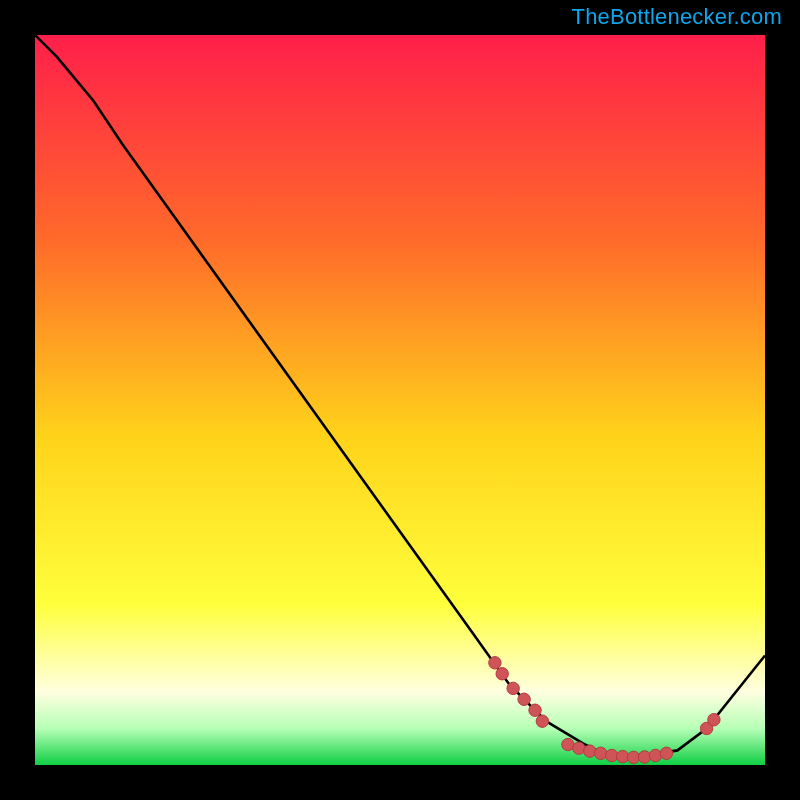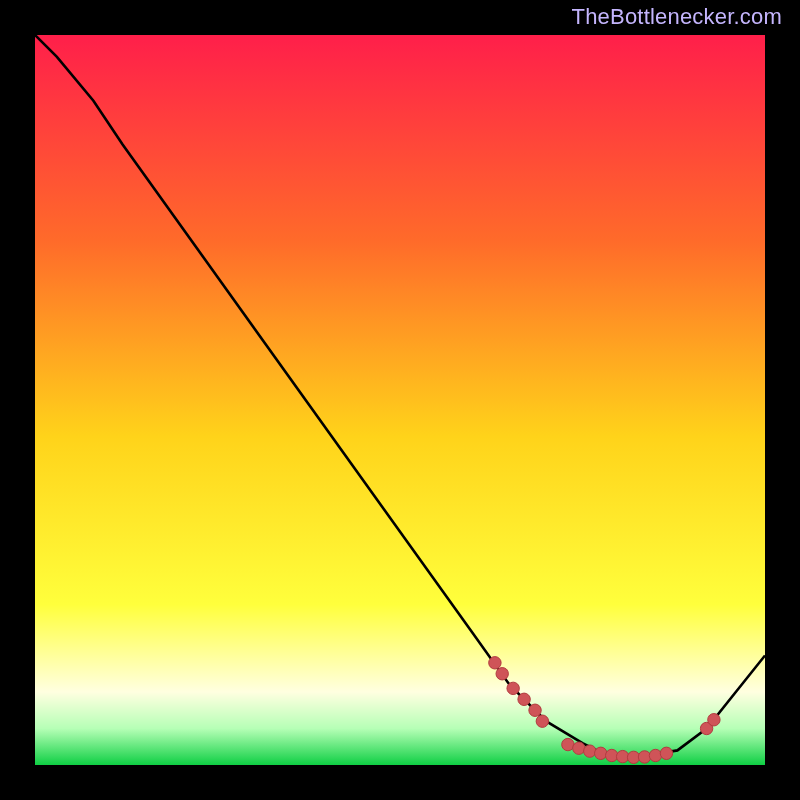--- a/index.html
+++ b/index.html
@@ -14,21 +14,21 @@
   .outer {
     position: relative;
     width: 800px;
     height: 800px;
     background: #000;
   }
   .attribution {
     position: absolute;
     right: 18px;
     top: 4px;
-    color: #c4b5fd;
+    color: #0ea5e9;
     font-size: 22px;
     letter-spacing: 0.2px;
     font-weight: 400;
     user-select: none;
   }
   .plot {
     position: absolute;
     left: 35px;
     top: 35px;
     width: 730px;

